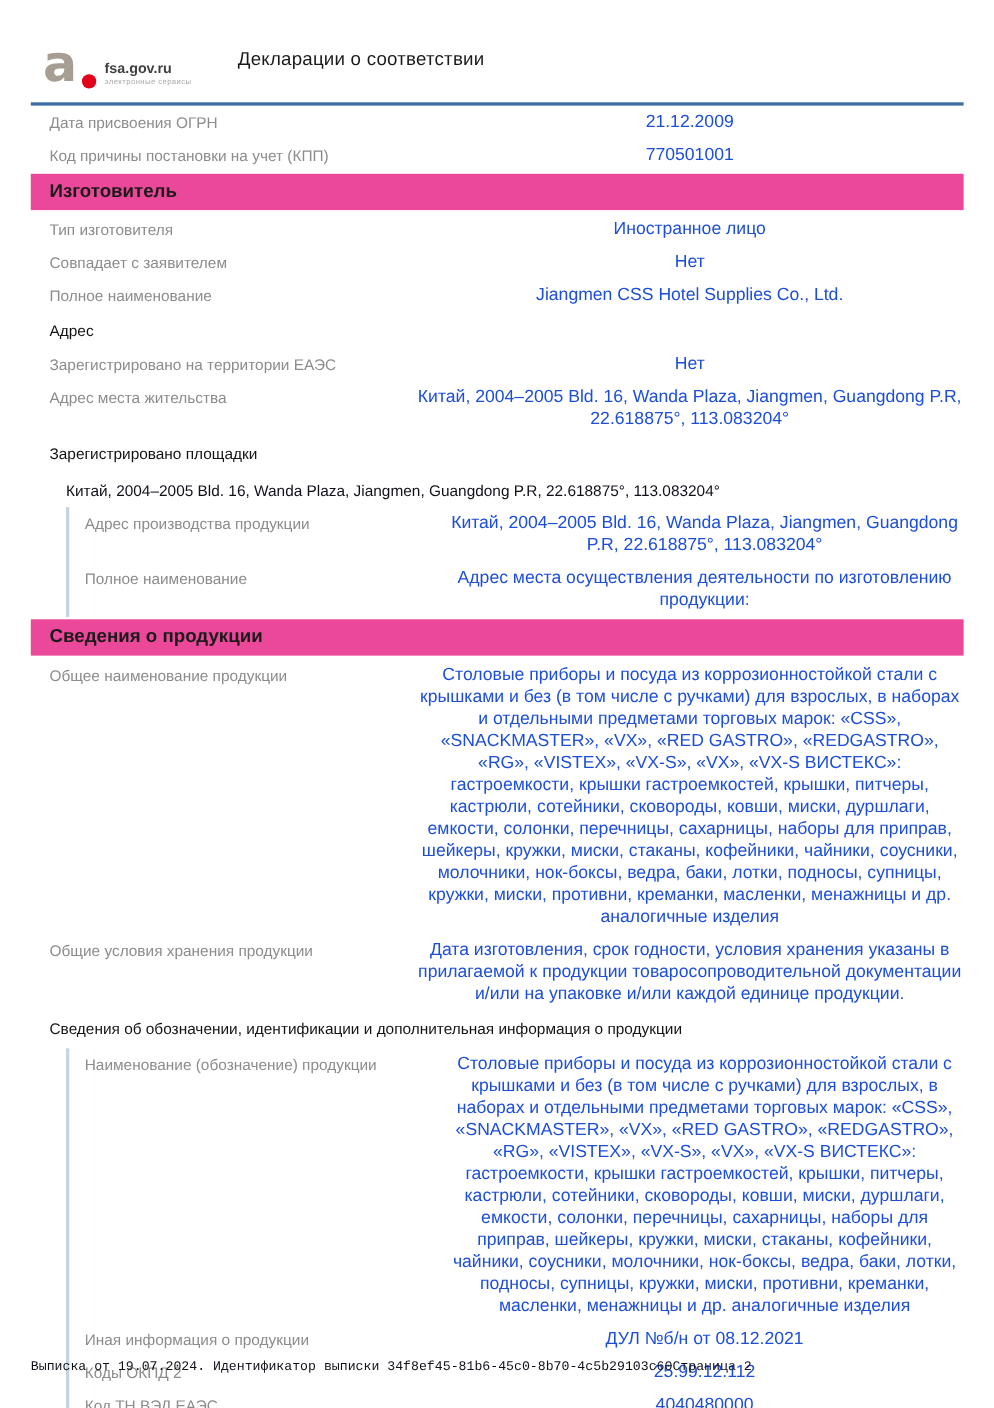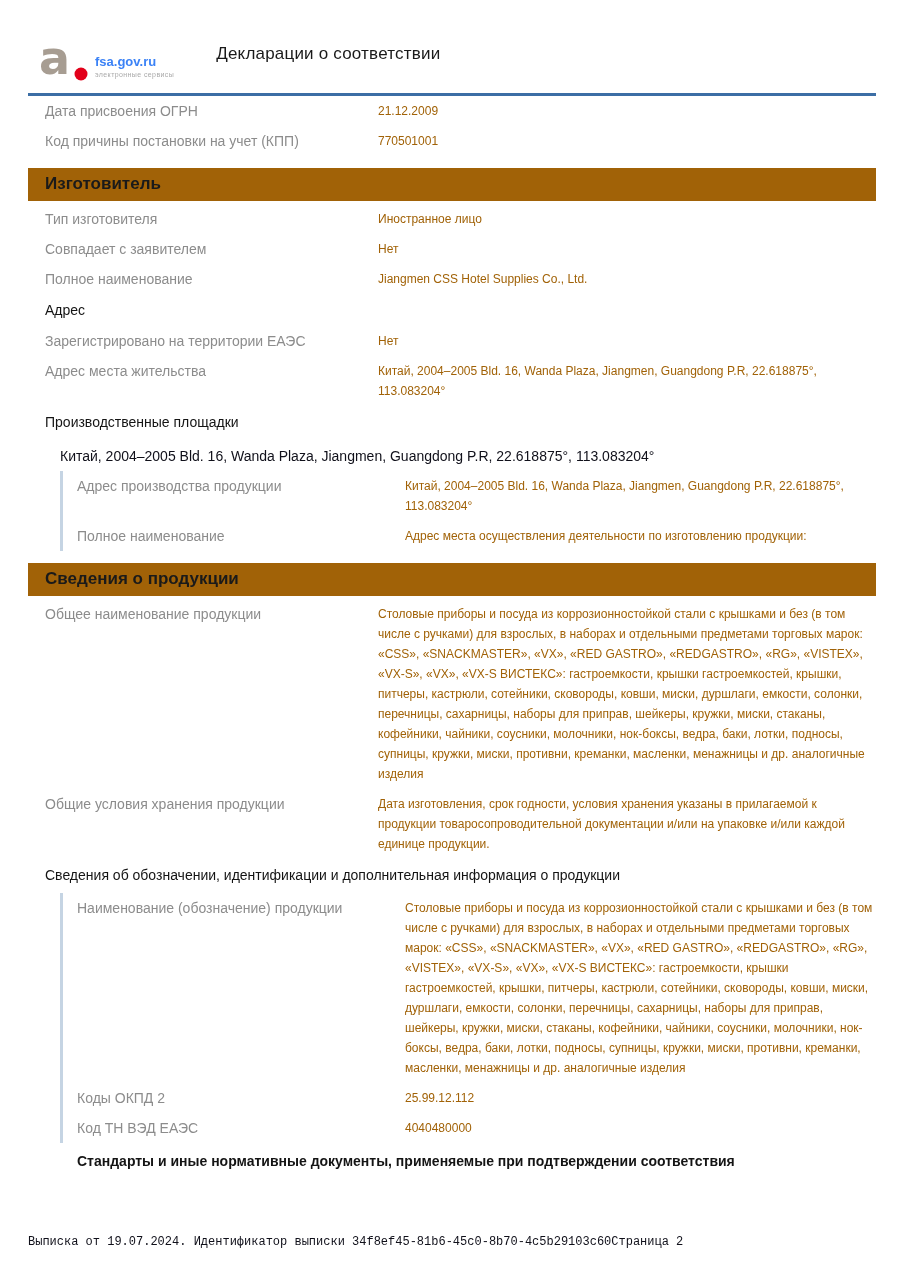--- a/index.html
+++ b/index.html
@@ -11,35 +11,35 @@
     position:relative;
     overflow:hidden;
   }
   .page { padding:0 28px; position:relative; height:100%; }
 
   
   .header { display:flex; align-items:flex-start; padding:36px 0 0 11px; }
   .logo { display:flex; align-items:center; }
   .logo-mark { width:52px; height:46px; flex:none; }
   .logo-text { margin-left:4px; padding-top:14px; }
-  .logo-brand { color:#3b82f6; font-weight:bold; font-size:13px; }
+  .logo-brand { color:#404040; font-weight:bold; font-size:13px; }
   .logo-tagline { color:#a9a9a9; font-size:7px; letter-spacing:.4px; margin-top:2px; }
   .title { font-size:17px; font-weight:normal; color:#1a1a1a; margin:8px 0 0 42px; letter-spacing:.2px; }
 
   .divider { height:3px; background:#3c6ea5; margin-top:11px; }
 
   
   .row { display:flex; padding:5px 0 5px 17px; }
   .row .label { width:333px; flex:none; padding-right:22px; color:#8c8c8c; font-size:14px; line-height:20px; }
-  .row .value { flex:1; font-size:12px; line-height:20px; color:#a16207; }
+  .row .value { flex:1; font-size:16px; line-height:20px; color:#1d4ed8;text-align:center; }
 
   .section-heading {
-    background:#a16207; color:#1a1a1a;
+    background:#ec4899; color:#1a1a1a;
     font-size:17px; font-weight:bold;
-    padding:6px 17px 7px; margin:12px 0 3px;
+    padding:6px 17px 7px; margin:2px 0 3px;
   }
   .subheading { font-size:14px; font-weight:normal; color:#141414; padding:7px 0 6px 17px; line-height:19px; }
 
   .standalone-line { font-size:14px; color:#10101a; line-height:20px; padding:8px 0 3px 32px; }
 
   .indent-block { margin-left:32px; border-left:3px solid #c5d4e3; padding-left:14px; margin-top:2px; }
   .indent-block .row { padding-left:0; }
   .indent-block .row .label { width:328px; }
 
   .standards-heading { font-size:14px; font-weight:bold; color:#141414; margin-left:32px; padding:9px 0 6px 17px; line-height:19px; }
@@ -102,21 +102,21 @@
 
   <div class="row">
     <div class="label">Зарегистрировано на территории ЕАЭС</div>
     <div class="value">Нет</div>
   </div>
   <div class="row">
     <div class="label">Адрес места жительства</div>
     <div class="value">Китай, 2004–2005 Bld. 16, Wanda Plaza, Jiangmen, Guangdong P.R, 22.618875°, 113.083204°</div>
   </div>
 
-  <div class="subheading">Производственные площадки</div>
+  <div class="subheading">Зарегистрировано площадки</div>
 
   <div class="standalone-line">Китай, 2004–2005 Bld. 16, Wanda Plaza, Jiangmen, Guangdong P.R, 22.618875°, 113.083204°</div>
 
   <div class="indent-block">
     <div class="row">
       <div class="label">Адрес производства продукции</div>
       <div class="value">Китай, 2004–2005 Bld. 16, Wanda Plaza, Jiangmen, Guangdong P.R, 22.618875°, 113.083204°</div>
     </div>
     <div class="row">
       <div class="label">Полное наименование</div>
@@ -136,20 +136,24 @@
   </div>
 
   <div class="subheading">Сведения об обозначении, идентификации и дополнительная информация о продукции</div>
 
   <div class="indent-block">
     <div class="row">
       <div class="label">Наименование (обозначение) продукции</div>
       <div class="value">Столовые приборы и посуда из коррозионностойкой стали с крышками и без (в том числе с ручками) для взрослых, в наборах и отдельными предметами торговых марок: «CSS», «SNACKMASTER», «VX», «RED GASTRO», «REDGASTRO», «RG», «VISTEX», «VX-S», «VX», «VX-S ВИСТЕКС»: гастроемкости, крышки гастроемкостей, крышки, питчеры, кастрюли, сотейники, сковороды, ковши, миски, дуршлаги, емкости, солонки, перечницы, сахарницы, наборы для приправ, шейкеры, кружки, миски, стаканы, кофейники, чайники, соусники, молочники, нок-боксы, ведра, баки, лотки, подносы, супницы, кружки, миски, противни, креманки, масленки, менажницы и др. аналогичные изделия</div>
     </div>
     <div class="row">
+      <div class="label">Иная информация о продукции</div>
+      <div class="value">ДУЛ №б/н от 08.12.2021</div>
+    </div>
+    <div class="row">
       <div class="label">Коды ОКПД 2</div>
       <div class="value">25.99.12.112</div>
     </div>
     <div class="row">
       <div class="label">Код ТН ВЭД ЕАЭС</div>
       <div class="value">4040480000</div>
     </div>
   </div>
 
   <div class="standards-heading">Стандарты и иные нормативные документы, применяемые при подтверждении соответствия</div>

